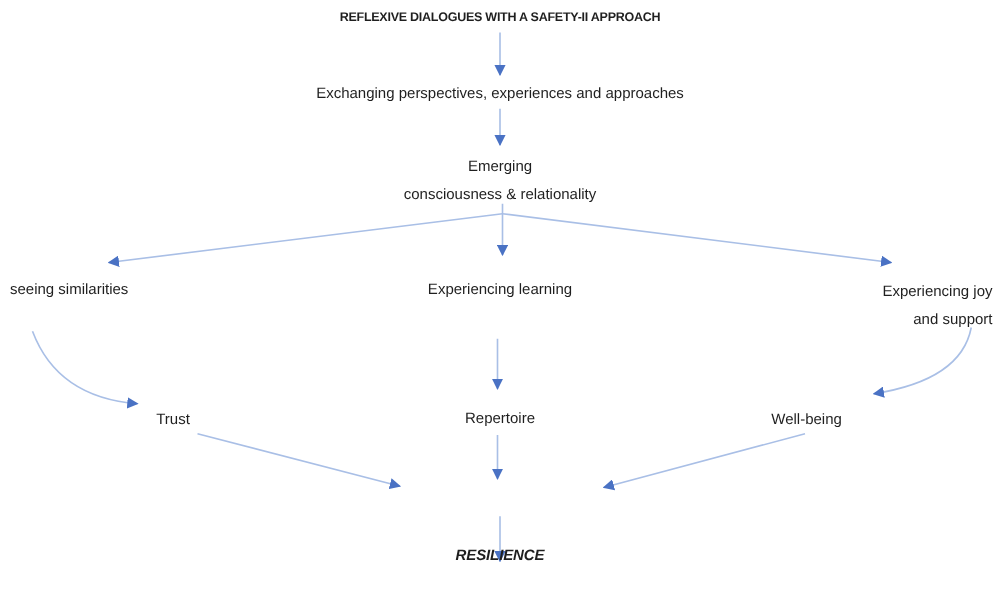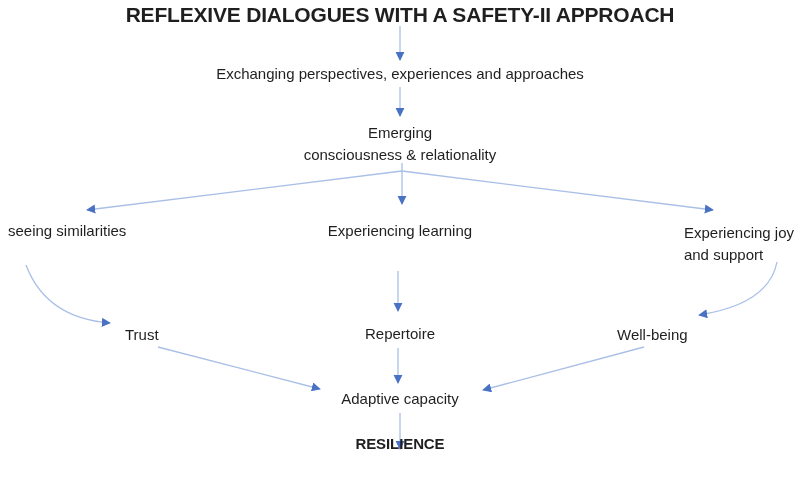--- a/index.html
+++ b/index.html
@@ -16,36 +16,37 @@
     position: absolute;
     left: 0; top: 0;
   }
   .arrow {
     fill: none;
     stroke: var(--line, #a9bfe6);
     stroke-width: 1.3;
   }
   .label {
     position: absolute;
-    font-size: 15px;
+    font-size: 12px;
     line-height: 22px;
     white-space: nowrap;
   }
   .center { left: 0; right: 0; text-align: center; }
-  .right-align { text-align: left; }
+  .right-align { text-align: right; }
   .title {
     top: 4px;
-    font-size: 21px;
+    font-size: 10px;
     font-weight: 700;
     letter-spacing: -0.2px;
   }
   .resilience {
     top: 433px;
     font-weight: 700;
     letter-spacing: -0.1px;
+    font-style: italic;
   }
 </style>
 </head>
 <body>
 
 <div id="canvas">
 
   <svg id="arrows" width="800" height="485" viewBox="0 0 800 485">
     <defs>
       <marker id="ah" viewBox="0 0 10 10" refX="9" refY="5" markerWidth="7" markerHeight="7" orient="auto-start-reverse">
@@ -92,17 +93,16 @@
     <div>Experiencing joy</div>
     <div>and support</div>
   </div>
 
   <div class="label" style="top:324px; left:125px">Trust</div>
 
   <div class="label center" style="top:323px">Repertoire</div>
 
   <div class="label" style="top:324px; left:617px">Well-being</div>
 
-  <div class="label center" style="top:388px">Adaptive capacity</div>
 
   <div class="label center resilience">RESILIENCE</div>
 
 </div>
 
 </body></html>

